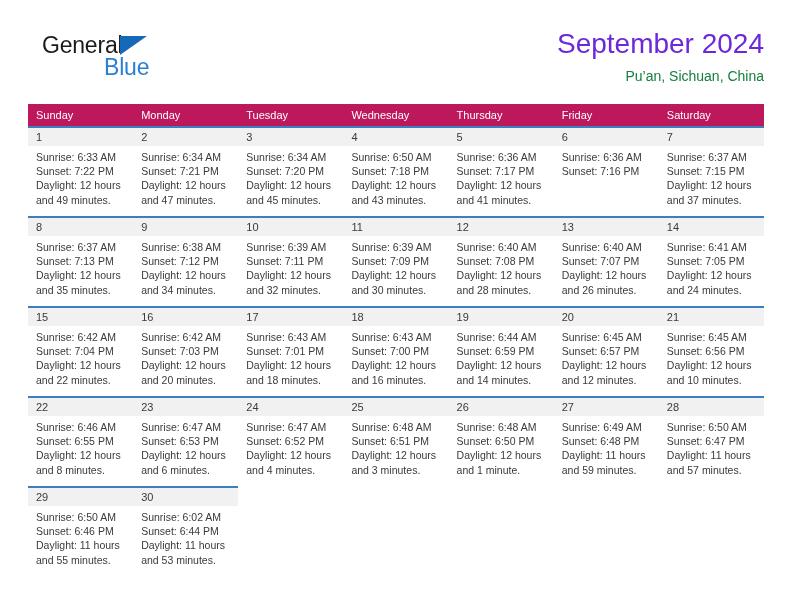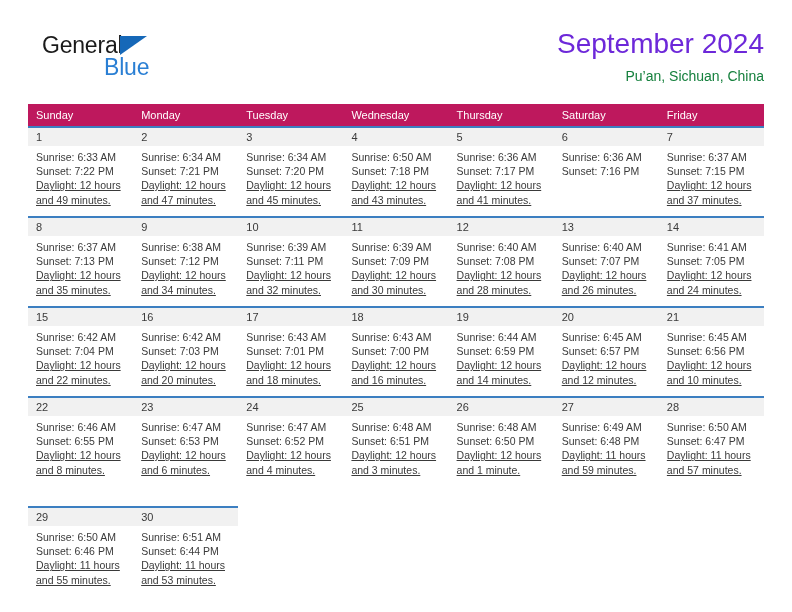--- a/index.html
+++ b/index.html
@@ -107,21 +107,20 @@
     white-space: nowrap;
     overflow: hidden;
   }
   .week-row {
     display: flex;
     width: 100%;
     height: 90px;
   }
   .week-row.last {
     height: 90px;
-    margin-top: 20px;
   }
   .day-cell {
     flex: 1 1 0;
     border-top: 2px solid #3c7fc1;
     background: #ffffff;
     position: relative;
     overflow: hidden;
   }
   .day-cell.empty {
     border-top: 2px solid transparent;
@@ -139,21 +138,20 @@
     padding: 4px 6px 0 8px;
     font-size: 10.5px;
     line-height: 14.2px;
     color: #3a3a3a;
   }
   .day-info div {
     white-space: nowrap;
   }
   .day-info .daylight {
     white-space: normal;
-    text-decoration: underline;
   }
 </style>
 </head>
 <body>
 
 <div class="page">
 
   <div class="header">
     <div class="brand">
       <span class="brand-general">General</span>
@@ -166,22 +164,22 @@
     </div>
   </div>
 
   <div class="calendar">
     <div class="weekday-row">
       <div class="weekday">Sunday</div>
       <div class="weekday">Monday</div>
       <div class="weekday">Tuesday</div>
       <div class="weekday">Wednesday</div>
       <div class="weekday">Thursday</div>
+      <div class="weekday">Friday</div>
       <div class="weekday">Saturday</div>
-      <div class="weekday">Friday</div>
     </div>
     <div id="weeks-container">
         <div class="week-row">
           <div class="day-cell">
             <div class="day-number-band">1</div>
             <div class="day-info">
               <div>Sunrise: 6:33 AM</div>
               <div>Sunset: 7:22 PM</div>
               <div class="daylight">Daylight: 12 hours and 49 minutes.</div>
             </div>
@@ -413,21 +411,21 @@
             <div class="day-number-band">29</div>
             <div class="day-info">
               <div>Sunrise: 6:50 AM</div>
               <div>Sunset: 6:46 PM</div>
               <div class="daylight">Daylight: 11 hours and 55 minutes.</div>
             </div>
           </div>
           <div class="day-cell">
             <div class="day-number-band">30</div>
             <div class="day-info">
-              <div>Sunrise: 6:51 AM</div>
+              <div>Sunrise: 6:02 AM</div>
               <div>Sunset: 6:44 PM</div>
               <div class="daylight">Daylight: 11 hours and 53 minutes.</div>
             </div>
           </div>
           <div class="day-cell empty"></div>
           <div class="day-cell empty"></div>
           <div class="day-cell empty"></div>
           <div class="day-cell empty"></div>
           <div class="day-cell empty"></div>
         </div>

